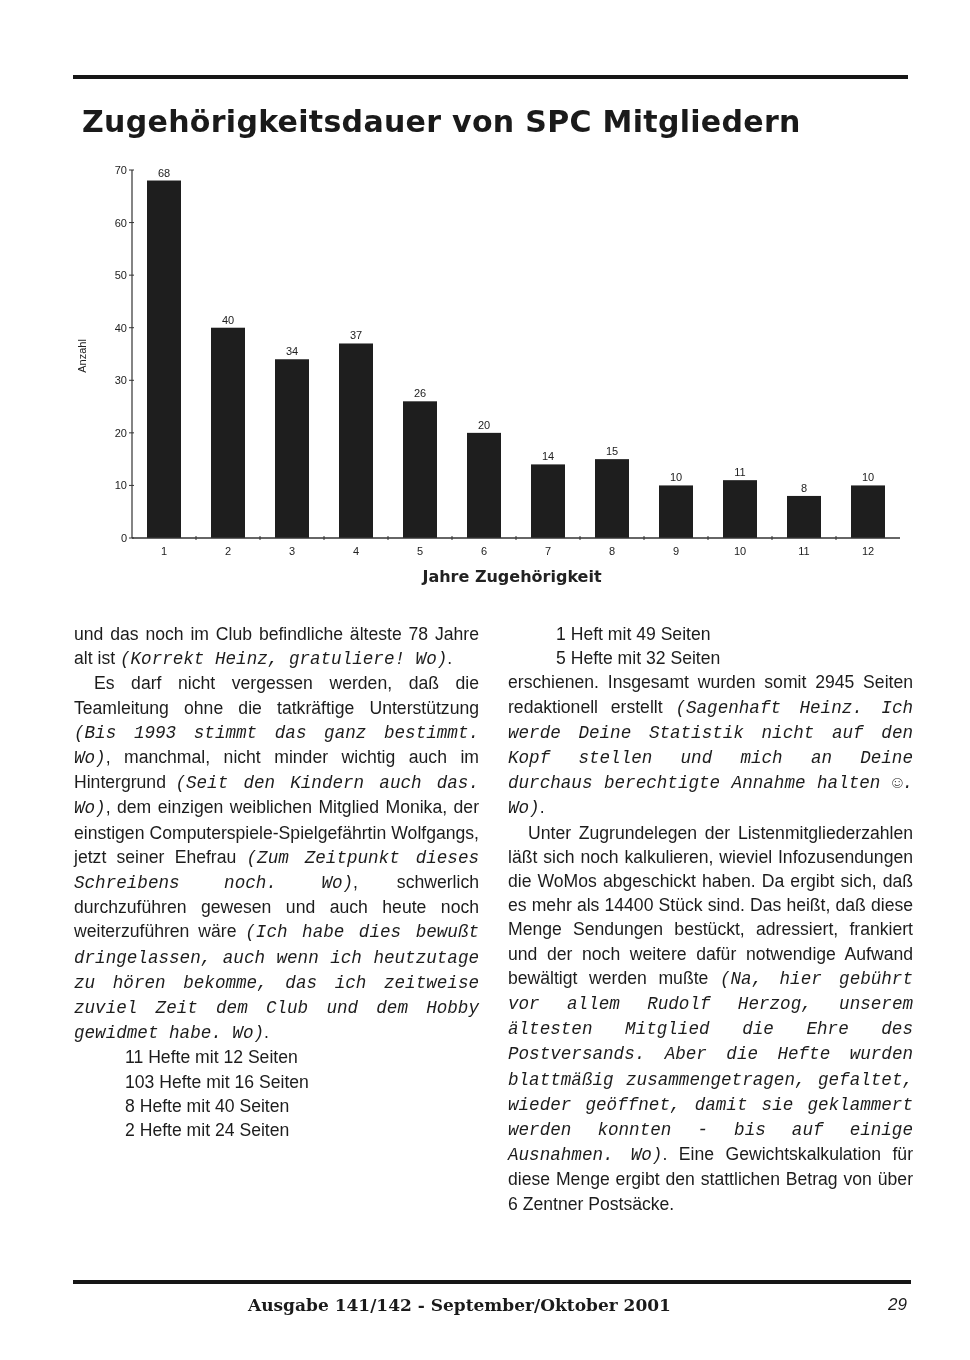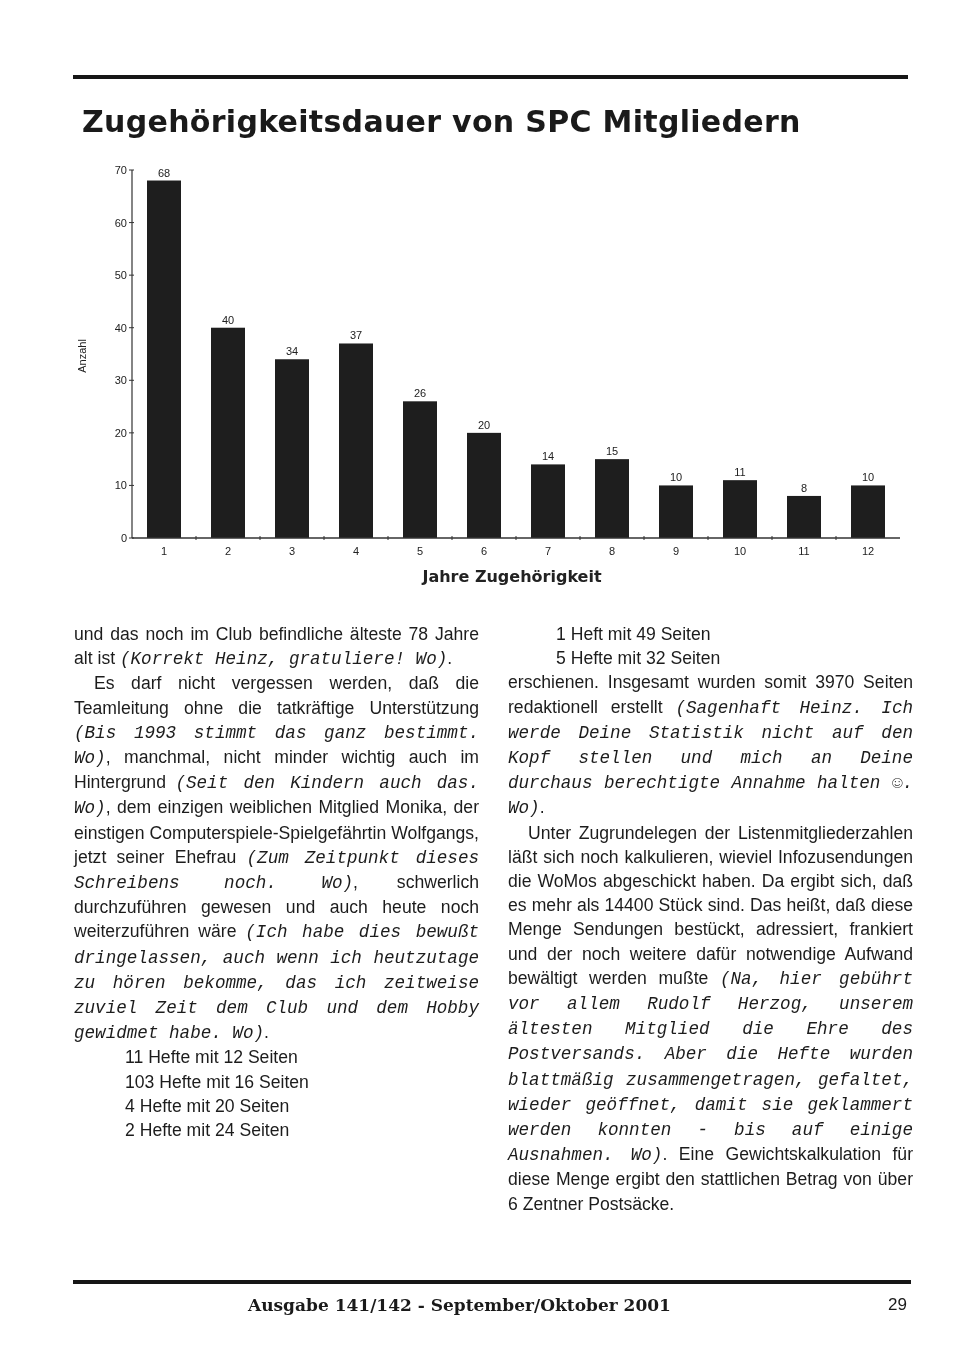--- a/index.html
+++ b/index.html
@@ -12,21 +12,21 @@
   .xlabel { font-family: "DejaVu Sans", sans-serif; font-weight: bold; }
   .col { position: absolute; top: 622px; width: 405px; font-family: "Liberation Sans", sans-serif; font-size: 17.6px; line-height: 24.2px; color: #1c1c1c; text-align: justify; }
   .col-left { left: 74px; }
   .col-right { left: 508px; }
   .col p { margin: 0; }
   .col p.indent { text-indent: 20px; }
   .col .ital { font-style: italic; font-family: Liberation Mono, monospace; }
   .col .list-item { padding-left: 51px; text-align: left; }
   .col-right .list-item { padding-left: 48px; }
   .footer-text { position: absolute; top: 1295px; left: 248px; font-family: "DejaVu Serif", serif; font-weight: bold; font-size: 17px; color: #1a1a1a; white-space: nowrap; }
-  .page-num { position: absolute; top: 1295px; left: 888px; font-family: "Liberation Sans", sans-serif; font-size: 17px; color: #1a1a1a; }
+  .page-num { position: absolute; top: 1295px; left: 888px; font-family: "Liberation Sans", sans-serif; font-size: 17px; color: #1a1a1a; font-style: italic; }
 </style>
 </head>
 <body>
 
 <div class="rule-top"></div>
 <div class="title">Zugehörigkeitsdauer von SPC Mitgliedern</div>
 
 <svg id="chart" viewBox="0 0 970 450" xmlns="http://www.w3.org/2000/svg">
   <g id="y-axis-group">
       <line x1="132" y1="20" x2="132" y2="388" stroke="#333" stroke-width="1.2"></line>
@@ -101,25 +101,25 @@
     </g>
   <text id="ylabel" class="chart-text" font-size="11" text-anchor="middle" transform="translate(86,206) rotate(-90)">Anzahl</text>
   <text id="xlabel" class="chart-text xlabel" font-size="16" text-anchor="middle" x="512" y="432">Jahre Zugehörigkeit</text>
 </svg>
 
 <div class="col col-left" id="col-left">
     <p><span>und das noch im Club befindliche älteste 78 Jahre alt ist </span><span class="ital">(Korrekt Heinz, gratuliere! Wo)</span><span>.</span></p>
     <p class="indent"><span>Es darf nicht vergessen werden, daß die Teamleitung ohne die tatkräftige Unterstützung </span><span class="ital">(Bis 1993 stimmt das ganz bestimmt. Wo)</span><span>, manchmal, nicht minder wichtig auch im Hintergrund </span><span class="ital">(Seit den Kindern auch das. Wo)</span><span>, dem einzigen weiblichen Mitglied Monika, der einstigen Computerspiele-Spielgefährtin Wolfgangs, jetzt seiner Ehefrau </span><span class="ital">(Zum Zeitpunkt dieses Schreibens noch. Wo)</span><span>, schwerlich durchzuführen gewesen und auch heute noch weiterzuführen wäre </span><span class="ital">(Ich habe dies bewußt dringelassen, auch wenn ich heutzutage zu hören bekomme, das ich zeitweise zuviel Zeit dem Club und dem Hobby gewidmet habe. Wo)</span><span>.</span></p>
     <div class="list-item">11 Hefte mit 12 Seiten</div>
     <div class="list-item">103 Hefte mit 16 Seiten</div>
-    <div class="list-item">4 Hefte mit 20 Seiten</div>
+    <div class="list-item">8 Hefte mit 40 Seiten</div>
     <div class="list-item">2 Hefte mit 24 Seiten</div>
   </div>
 <div class="col col-right" id="col-right">
     <div class="list-item">1 Heft mit 49 Seiten</div>
     <div class="list-item">5 Hefte mit 32 Seiten</div>
-    <p><span>erschienen. Insgesamt wurden somit 3970 Seiten redaktionell erstellt </span><span class="ital">(Sagenhaft Heinz. Ich werde Deine Statistik nicht auf den Kopf stellen und mich an Deine durchaus berechtigte Annahme halten ☺. Wo)</span><span>.</span></p>
+    <p><span>erschienen. Insgesamt wurden somit 2945 Seiten redaktionell erstellt </span><span class="ital">(Sagenhaft Heinz. Ich werde Deine Statistik nicht auf den Kopf stellen und mich an Deine durchaus berechtigte Annahme halten ☺. Wo)</span><span>.</span></p>
     <p class="indent"><span>Unter Zugrundelegen der Listenmitgliederzahlen läßt sich noch kalkulieren, wieviel Infozusendungen die WoMos abgeschickt haben. Da ergibt sich, daß es mehr als 14400 Stück sind. Das heißt, daß diese Menge Sendungen bestückt, adressiert, frankiert und der noch weitere dafür notwendige Aufwand bewältigt werden mußte </span><span class="ital">(Na, hier gebührt vor allem Rudolf Herzog, unserem ältesten Mitglied die Ehre des Postversands. Aber die Hefte wurden blattmäßig zusammengetragen, gefaltet, wieder geöffnet, damit sie geklammert werden konnten - bis auf einige Ausnahmen. Wo)</span><span>. Eine Gewichtskalkulation für diese Menge ergibt den stattlichen Betrag von über 6 Zentner Postsäcke.</span></p>
   </div>
 
 <div class="rule-bottom"></div>
 <div class="footer-text">Ausgabe 141/142 - September/Oktober 2001</div>
 <div class="page-num">29</div>
 
 </body></html>

